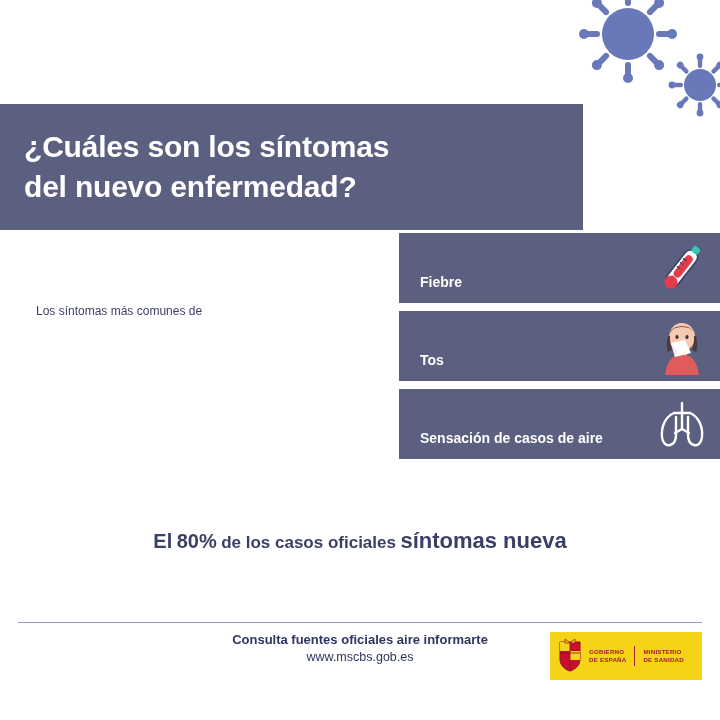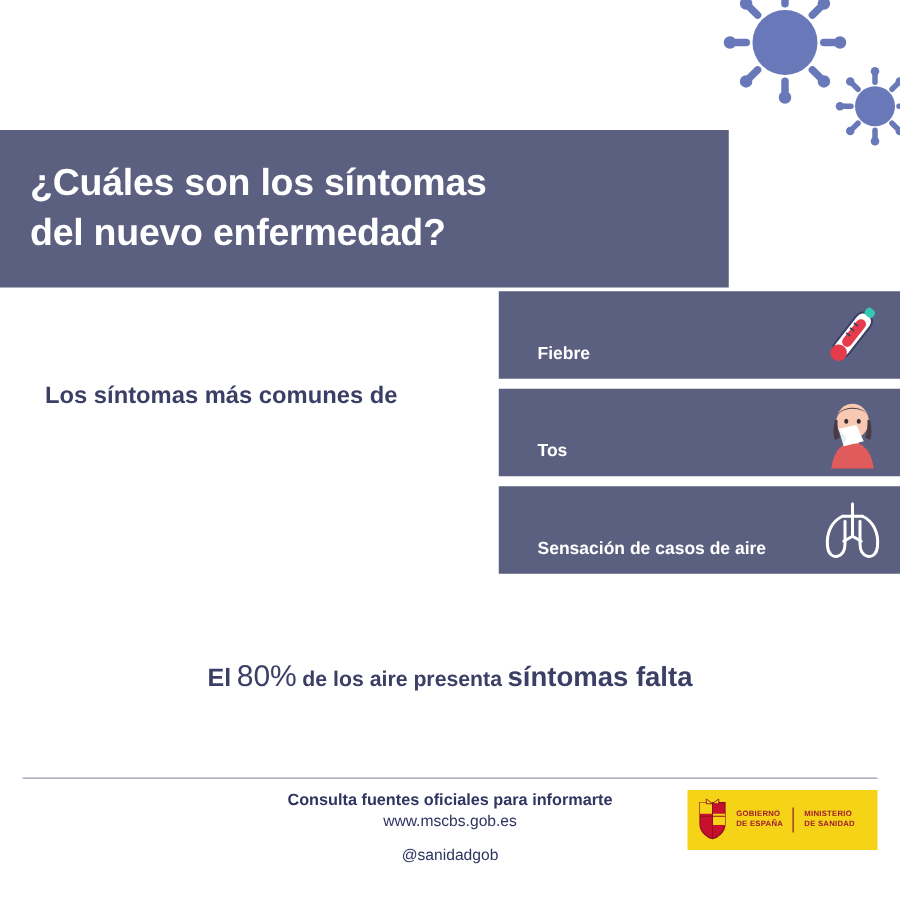--- a/index.html
+++ b/index.html
@@ -52,22 +52,22 @@
     letter-spacing: -0.2px;
   }
 
   
   .intro {
     position: absolute;
     left: 36px;
     top: 302px;
     width: 330px;
     color: #3b3f66;
-    font-size: 19px;
-    font-weight: bold;
+    font-size: 12px;
+    font-weight: normal;
     line-height: 1.62;
   }
 
   
   .symptoms {
     position: absolute;
     left: 399px;
     top: 233px;
     width: 330px;
   }
@@ -76,21 +76,21 @@
     height: 70px;
     background: #5b5f80;
     margin-bottom: 8px;
     display: flex;
     align-items: center;
   }
   .symptom-label {
     color: #ffffff;
     font-size: 14px;
     font-weight: bold;
-    padding-left: 31px;
+    padding-left: 21px;
     max-width: 200px;
     margin-top: 28px;
   }
   .symptom-icon {
     position: absolute;
     right: 16px;
     top: 50%;
     transform: translateY(-50%);
     width: 62px;
     height: 58px;
@@ -103,22 +103,22 @@
     top: 528px;
     width: 720px;
     text-align: center;
     color: #3b3f66;
   }
   .percent-line .sm {
     font-size: 20px;
     font-weight: bold;
   }
   .percent-line .big {
-    font-size: 24px;
-    font-weight: normal;
+    font-size: 20px;
+    font-weight: bold;
   }
   .percent-line .mid {
     font-size: 17px;
     font-weight: bold;
   }
   .percent-line .big2 {
     font-size: 22px;
     font-weight: bold;
   }
 
@@ -314,29 +314,28 @@
           <path d="M31 34 L38 38"></path>
         </g>
       </svg>
     </div>
 
   </div>
 
   <div class="percent-line">
     <span class="sm">El</span>
     <span class="big">80%</span>
-    <span class="mid">de los aire presenta</span>
-    <span class="big2">síntomas falta</span>
+    <span class="mid">de los casos oficiales</span>
+    <span class="big2">síntomas nueva</span>
   </div>
 
   <div class="footer-rule"></div>
   <div class="footer">
-    <div class="footer-title">Consulta fuentes oficiales para informarte</div>
+    <div class="footer-title">Consulta fuentes oficiales aire informarte</div>
     <div class="footer-url">www.mscbs.gob.es</div>
-    <div class="footer-handle">@sanidadgob</div>
   </div>
 
   <div class="logo">
     <svg class="logo-shield" viewBox="0 0 26 34">
       <path d="M3 3 H23 V20 C23 27 17 31 13 32 C9 31 3 27 3 20 Z" fill="#c8102e" stroke="#8c1020" stroke-width="1"></path>
       <rect x="3" y="3" width="10" height="9" fill="#f5d316"></rect>
       <rect x="13" y="12" width="10" height="9" fill="#f5d316"></rect>
       <path d="M13 3 V32" stroke="#8c1020" stroke-width="0.8"></path>
       <path d="M3 14 H23" stroke="#8c1020" stroke-width="0.8"></path>
       <path d="M8 0 L13 4 L18 0 L18 4 L8 4 Z" fill="#f5d316" stroke="#8c1020" stroke-width="0.7"></path>

